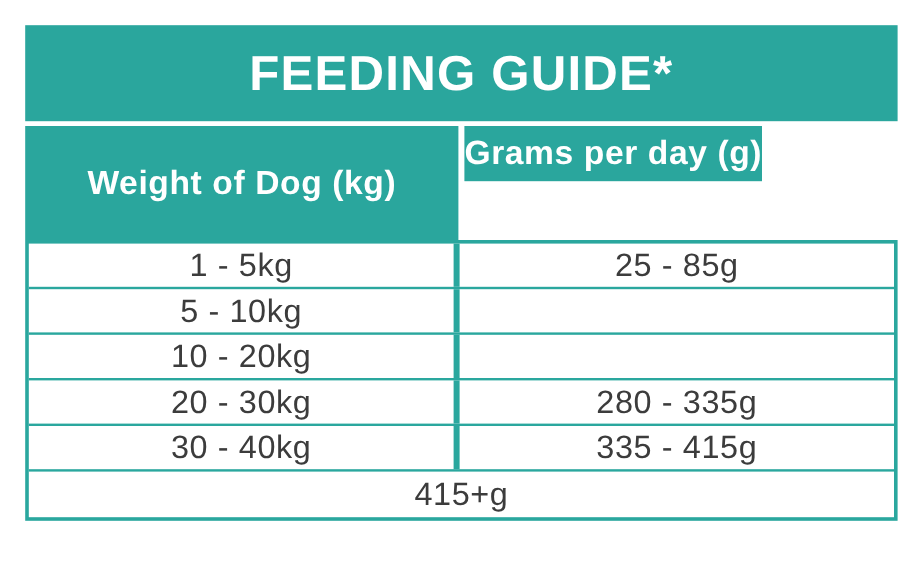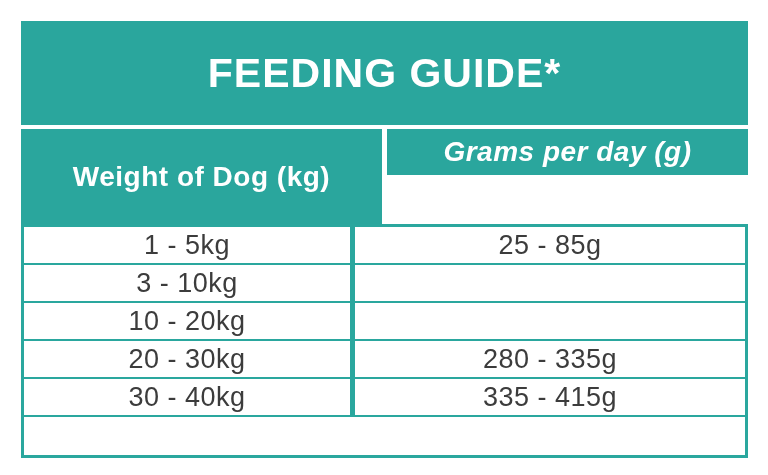--- a/index.html
+++ b/index.html
@@ -24,21 +24,21 @@
     background: var(--page-bg);
   }
   .feeding-table {
     position: absolute;
     left: 21px;
     top: 21px;
     width: 727px;
   }
   
   .title-band {
-    height: 104px;
+    height: 80px;
     background: var(--teal);
     display: flex;
     align-items: center;
     justify-content: center;
   }
   .title-band span {
     color: var(--header-text);
     font-size: 41px;
     font-weight: bold;
     letter-spacing: 1px;
@@ -54,22 +54,21 @@
     width: 361px;
     margin-right: 5px;
     background: var(--teal);
     display: flex;
     align-items: center;
     justify-content: center;
   }
   .right-headers {
     flex: 1;
     display: flex;
-    flex-direction: column;
-    font-style: italic;
+    flex-direction: row;
   }
   .grams-header {
     height: 46px;
     margin-bottom: 3px;
     background: var(--teal);
     display: flex;
     align-items: center;
     justify-content: center;
   }
   .adult-header {
@@ -101,21 +100,21 @@
     display: flex;
     align-items: center;
     justify-content: center;
     color: var(--body-text);
     font-size: 27px;
     font-weight: 400;
     letter-spacing: 0.5px;
     white-space: nowrap;
   }
   .cell-weight {
-    width: 331px;
+    width: 359px;
     border-right: 5px solid var(--grid);
   }
   .cell-grams { flex: 1; }
 </style>
 </head>
 <body>
 
 <div class="page">
   <div class="feeding-table">
 
@@ -134,35 +133,36 @@
       </div>
     </div>
 
     <div class="data-section" id="data-rows">
   <div class="data-row">
     <div class="cell cell-weight">1 - 5kg</div>
     <div class="cell cell-grams">25 - 85g</div>
   </div>
 
   <div class="data-row">
-    <div class="cell cell-weight">3 - 10kg</div>
+    <div class="cell cell-weight">5 - 10kg</div>
   </div>
 
   <div class="data-row">
     <div class="cell cell-weight">10 - 20kg</div>
   </div>
 
   <div class="data-row">
     <div class="cell cell-weight">20 - 30kg</div>
     <div class="cell cell-grams">280 - 335g</div>
   </div>
 
   <div class="data-row">
     <div class="cell cell-weight">30 - 40kg</div>
     <div class="cell cell-grams">335 - 415g</div>
   </div>
 
   <div class="data-row">
+    <div class="cell cell-grams">415+g</div>
   </div>
 </div>
 
   </div>
 </div>
 
 </body></html>

